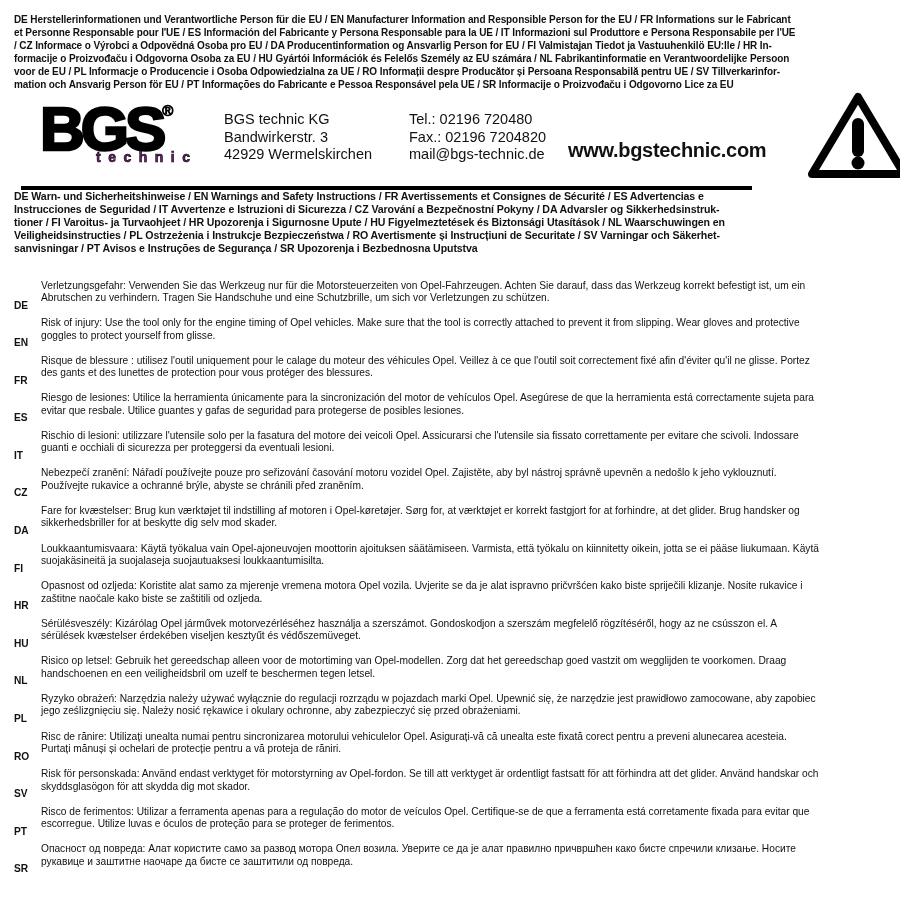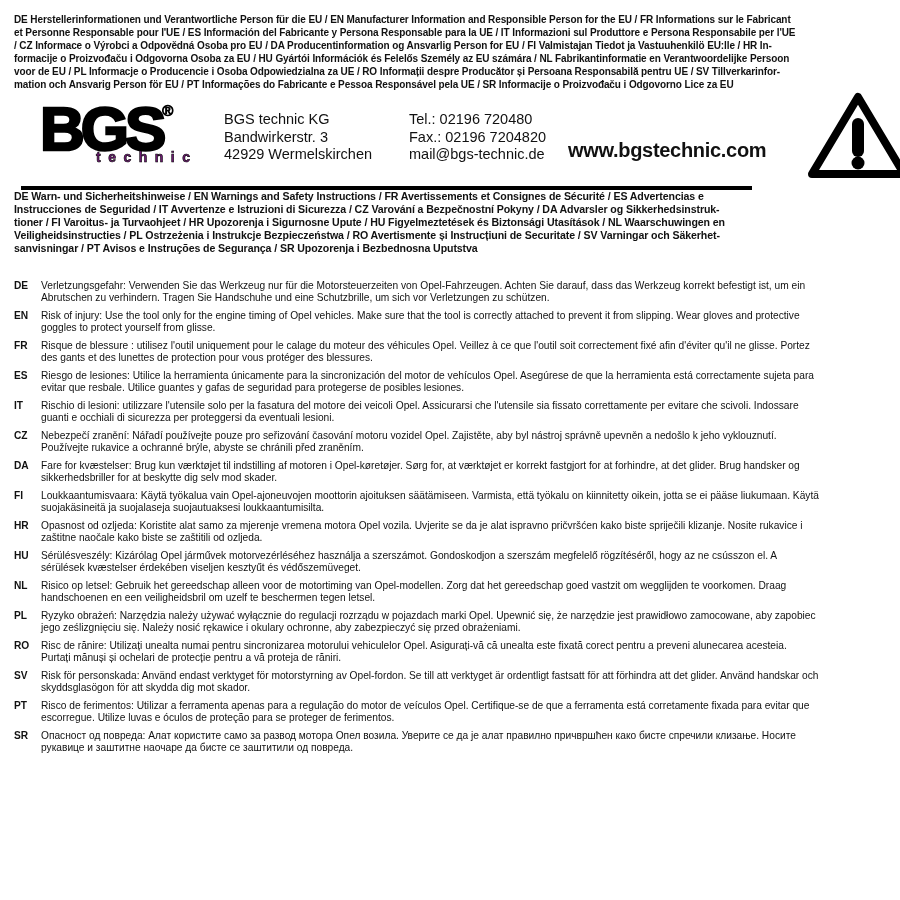--- a/index.html
+++ b/index.html
@@ -33,21 +33,21 @@
 
   .rule{margin:5px 0 0 7px;width:731px;height:3.5px;background:#000;}
 
   
   .safehead{font-weight:bold;font-size:10.6px;line-height:13.2px;letter-spacing:-0.1px;}
   .safehead .hline{white-space:nowrap;}
 
   
   .entries{margin-top:24px;}
   .entry{display:flex;margin-bottom:5.2px;}
-  .entry .code{width:27px;flex-shrink:0;font-weight:bold;font-size:10.2px;line-height:12.4px;}
+  .entry .code{width:27px;flex-shrink:0;font-weight:bold;font-size:10.2px;line-height:12.4px;margin-top:20px;}
   .entry .etext{font-size:10.2px;line-height:12.4px;}
   .eline{display:block;white-space:nowrap;}
 </style>
 </head>
 <body>
 
 <div class="page">
 
   <div class="langhead">
     <div class="hline">DE Herstellerinformationen und Verantwortliche Person für die EU  /  EN Manufacturer Information and Responsible Person for the EU  /  FR Informations sur le Fabricant</div>

